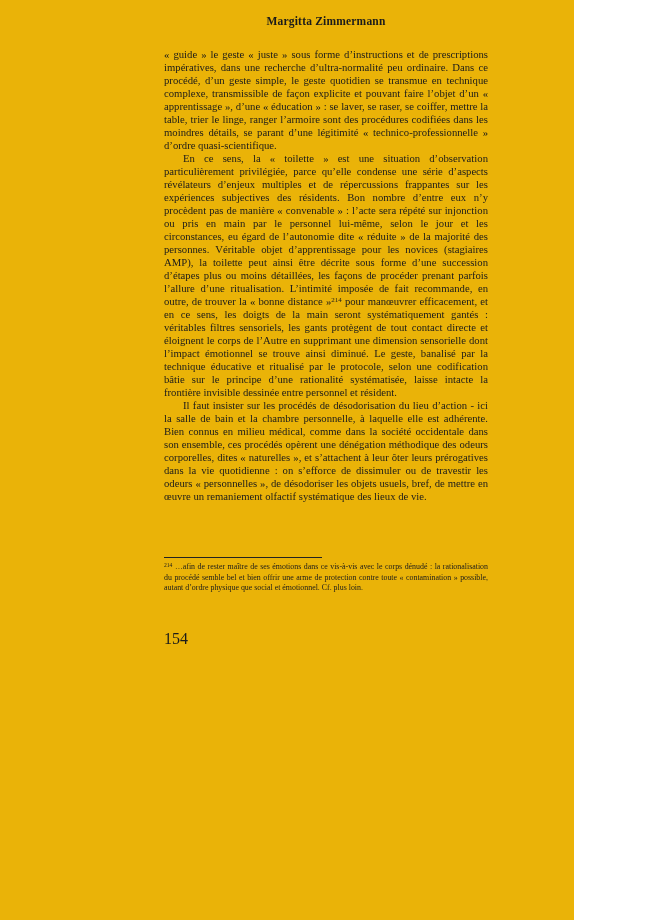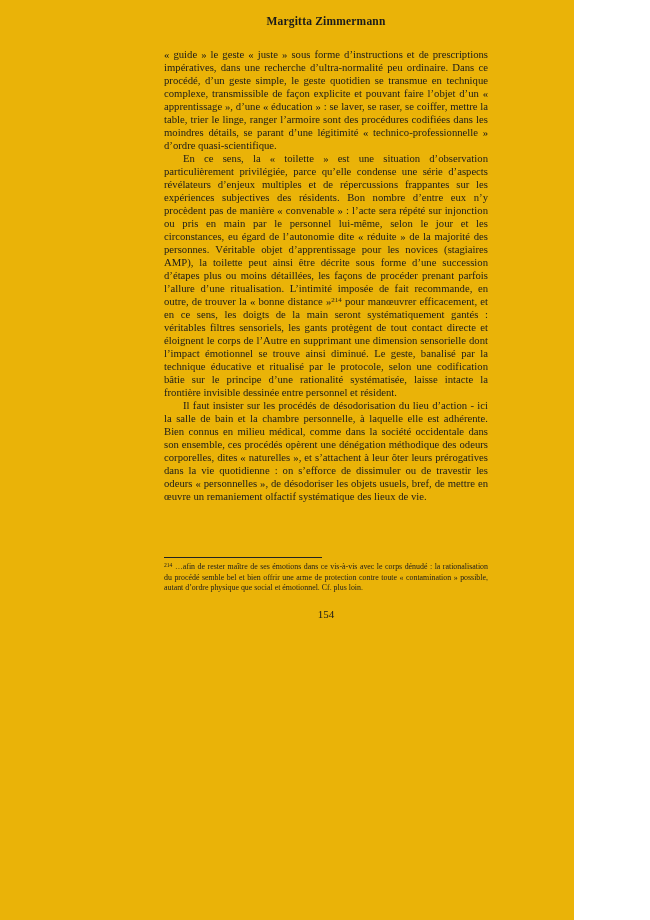--- a/index.html
+++ b/index.html
@@ -70,25 +70,24 @@
   }
   .footnote-text sup.fnmark {
     font-size: 5.6px;
     line-height: 0;
     vertical-align: baseline;
     position: relative;
     top: -2.5px;
   }
   .page-number {
     position: absolute;
-    top: 608px;
+    top: 630px;
     left: 164px;
     width: 324px;
-    text-align: center;
-    font-size: 11px;
+    font-size: 16px;
   }
 </style>
 </head>
 <body>
 
 <div class="page">
 
   <div class="running-header">Margitta Zimmermann</div>
 
   <div class="body-text">

